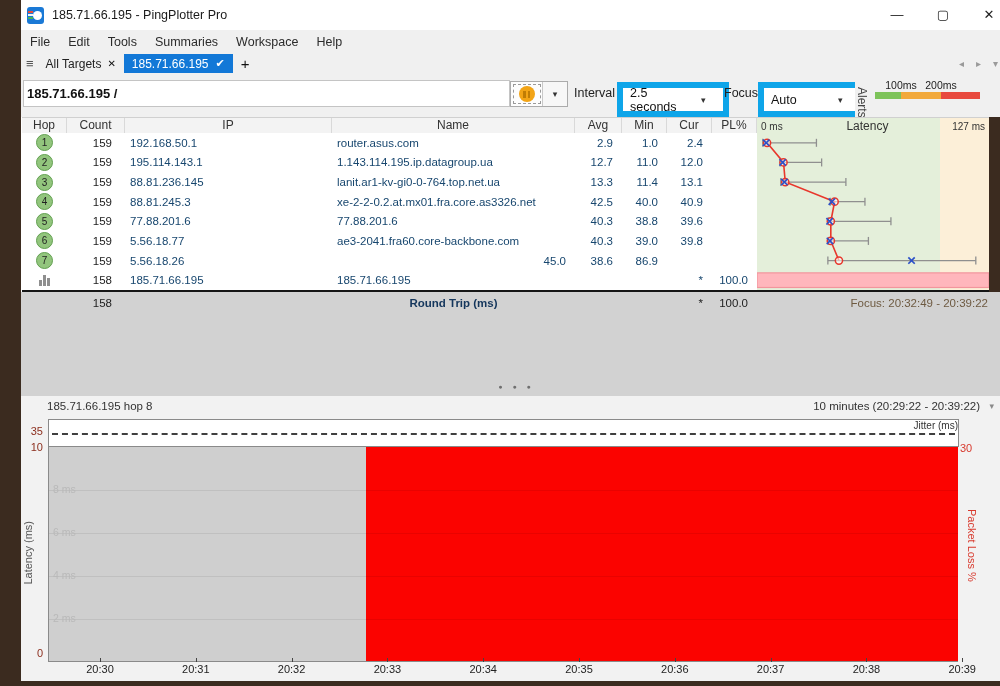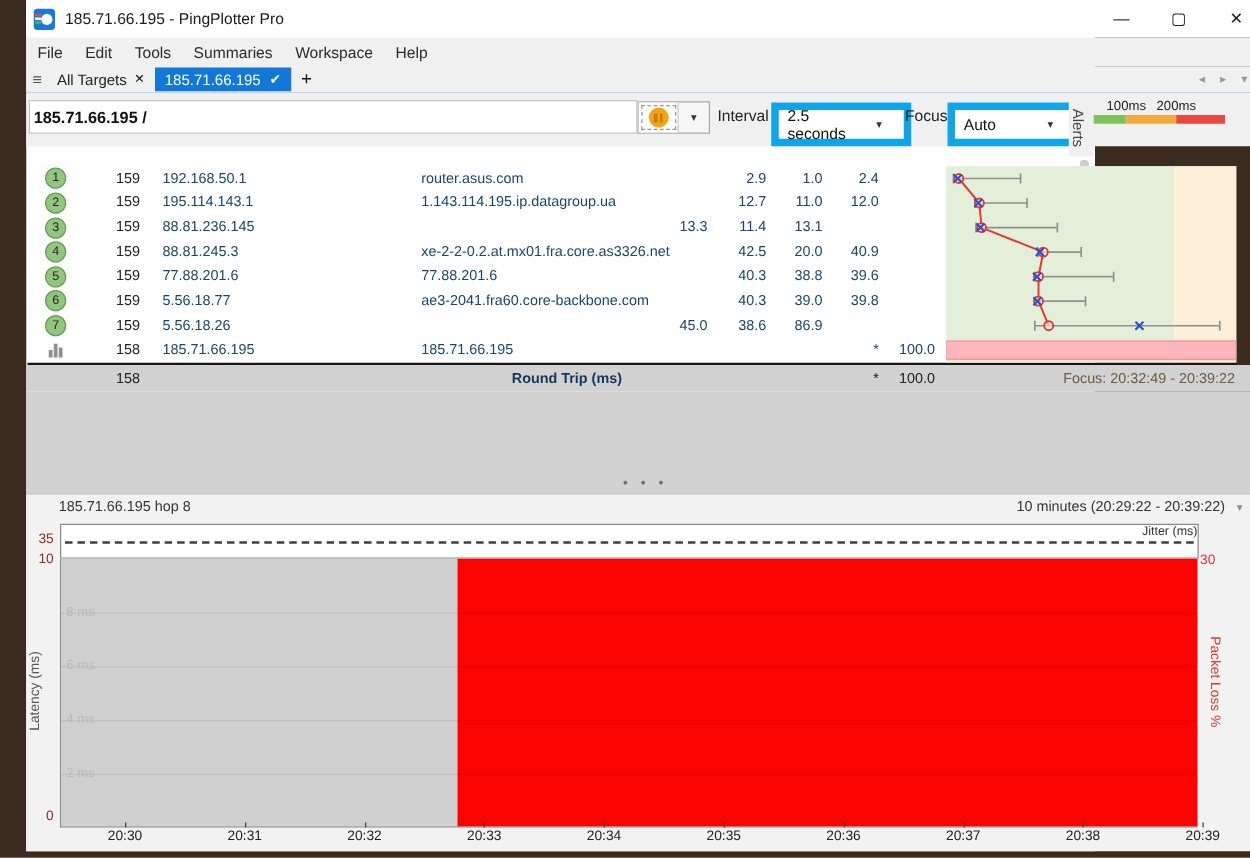--- a/index.html
+++ b/index.html
@@ -184,20 +184,35 @@
         <i style="flex: 1 1 0%; background: rgb(125, 195, 90);"></i>
           <i style="flex: 1 1 0%; background: rgb(242, 169, 59);"></i>
           <i style="flex: 1 1 0%; background: rgb(232, 73, 62);"></i>
       </div>
     </div>
   </div>
 
   <div id="alerts-tab">Alerts</div>
   <div id="side-thumb"></div>
 
+  <div id="table-header">
+    <div class="hc">Hop</div>
+    <div class="hc">Count</div>
+    <div class="hc">IP</div>
+    <div class="hc">Name</div>
+    <div class="hc">Avg</div>
+    <div class="hc">Min</div>
+    <div class="hc">Cur</div>
+    <div class="hc">PL%</div>
+    <div id="lat-header">
+      <span class="lh-l">0 ms</span>
+      <span class="lh-c">Latency</span>
+      <span class="lh-r">127 ms</span>
+    </div>
+  </div>
 
   <div id="table-body">
       <div class="trow">
         <div class="c-hop">
           <span class="hop-badge">1</span>
         </div>
         <div class="c-count">159</div>
         <div class="c-ip">192.168.50.1</div>
         <div class="c-name">router.asus.com</div>
         <div class="c-num">2.9</div>
@@ -218,35 +233,36 @@
         <div class="c-num">12.0</div>
         <div class="c-num"></div>
         <div></div>
       </div>
       <div class="trow">
         <div class="c-hop">
           <span class="hop-badge">3</span>
         </div>
         <div class="c-count">159</div>
         <div class="c-ip">88.81.236.145</div>
+        <div class="c-name">lanit.ar1-kv-gi0-0-764.top.net.ua</div>
         <div class="c-num">13.3</div>
         <div class="c-num">11.4</div>
         <div class="c-num">13.1</div>
         <div class="c-num"></div>
         <div></div>
       </div>
       <div class="trow">
         <div class="c-hop">
           <span class="hop-badge">4</span>
         </div>
         <div class="c-count">159</div>
         <div class="c-ip">88.81.245.3</div>
         <div class="c-name">xe-2-2-0.2.at.mx01.fra.core.as3326.net</div>
         <div class="c-num">42.5</div>
-        <div class="c-num">20.0</div>
+        <div class="c-num">40.0</div>
         <div class="c-num">40.9</div>
         <div class="c-num"></div>
         <div></div>
       </div>
       <div class="trow">
         <div class="c-hop">
           <span class="hop-badge">5</span>
         </div>
         <div class="c-count">159</div>
         <div class="c-ip">77.88.201.6</div>

